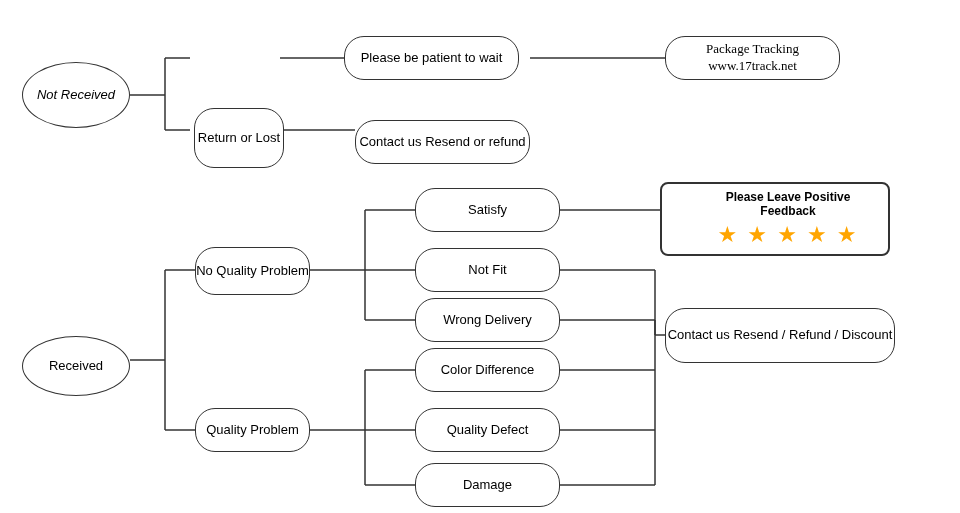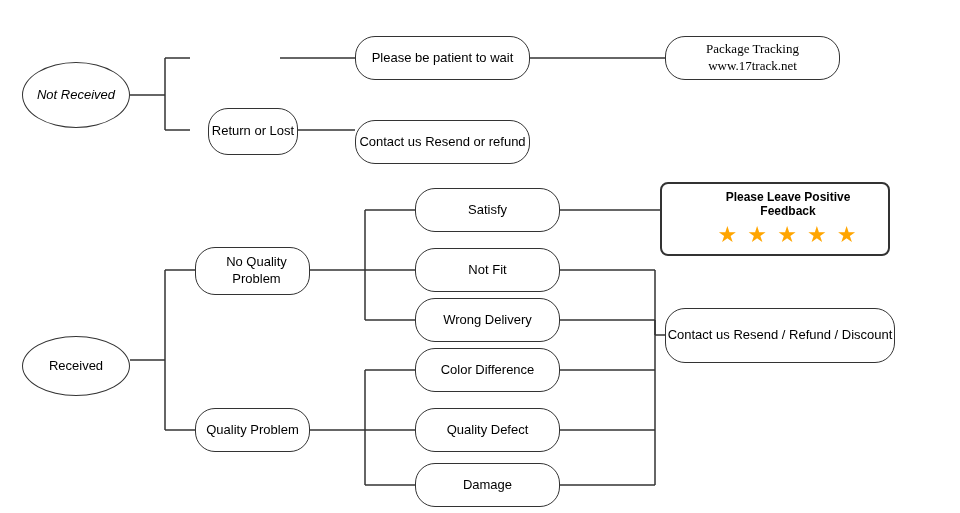--- a/index.html
+++ b/index.html
@@ -124,33 +124,33 @@
     <line x1="560" y1="430" x2="655" y2="430"></line>
     <line x1="560" y1="485" x2="655" y2="485"></line>
     <line x1="655" y1="430" x2="655" y2="485"></line>
     <line x1="655" y1="335" x2="665" y2="335"></line>
   </svg>
 
   <div class="node ellipse" style="left:22px;top:62px;width:108px;height:66px;font-style:italic;">Not
 Received</div>
 
 
-  <div class="node rounded-rect" style="left:355px;top:36px;width:175px;height:44px;">Please be patient to wait</div>
+  <div class="node rounded-rect" style="left:344px;top:36px;width:175px;height:44px;">Please be patient to wait</div>
 
   <div class="node rounded-rect" style="left:665px;top:36px;width:175px;height:44px;font-family:Liberation Serif, serif;">Package Tracking
 www.17track.net</div>
 
-  <div class="node rounded-rect" style="left:208px;top:108px;width:90px;height:47px;">Return or Lost</div>
+  <div class="node rounded-rect" style="left:194px;top:108px;width:90px;height:60px;">Return or Lost</div>
 
   <div class="node rounded-rect" style="left:355px;top:120px;width:175px;height:44px;">Contact us
 Resend or refund</div>
 
   <div class="node ellipse" style="left:22px;top:336px;width:108px;height:60px;">Received</div>
 
-  <div class="node rounded-rect" style="left:195px;top:247px;width:115px;height:48px;padding-left:8px;">No
+  <div class="node rounded-rect" style="left:195px;top:247px;width:115px;height:48px;">No
 Quality Problem</div>
 
   <div class="node rounded-rect" style="left:195px;top:408px;width:115px;height:44px;">Quality Problem</div>
 
   <div class="node rounded-rect" style="left:415px;top:188px;width:145px;height:44px;">Satisfy</div>
 
   <div class="node rounded-rect" style="left:415px;top:248px;width:145px;height:44px;">Not Fit</div>
 
   <div class="node rounded-rect" style="left:415px;top:298px;width:145px;height:44px;text-align:right;">Wrong Delivery</div>
 

